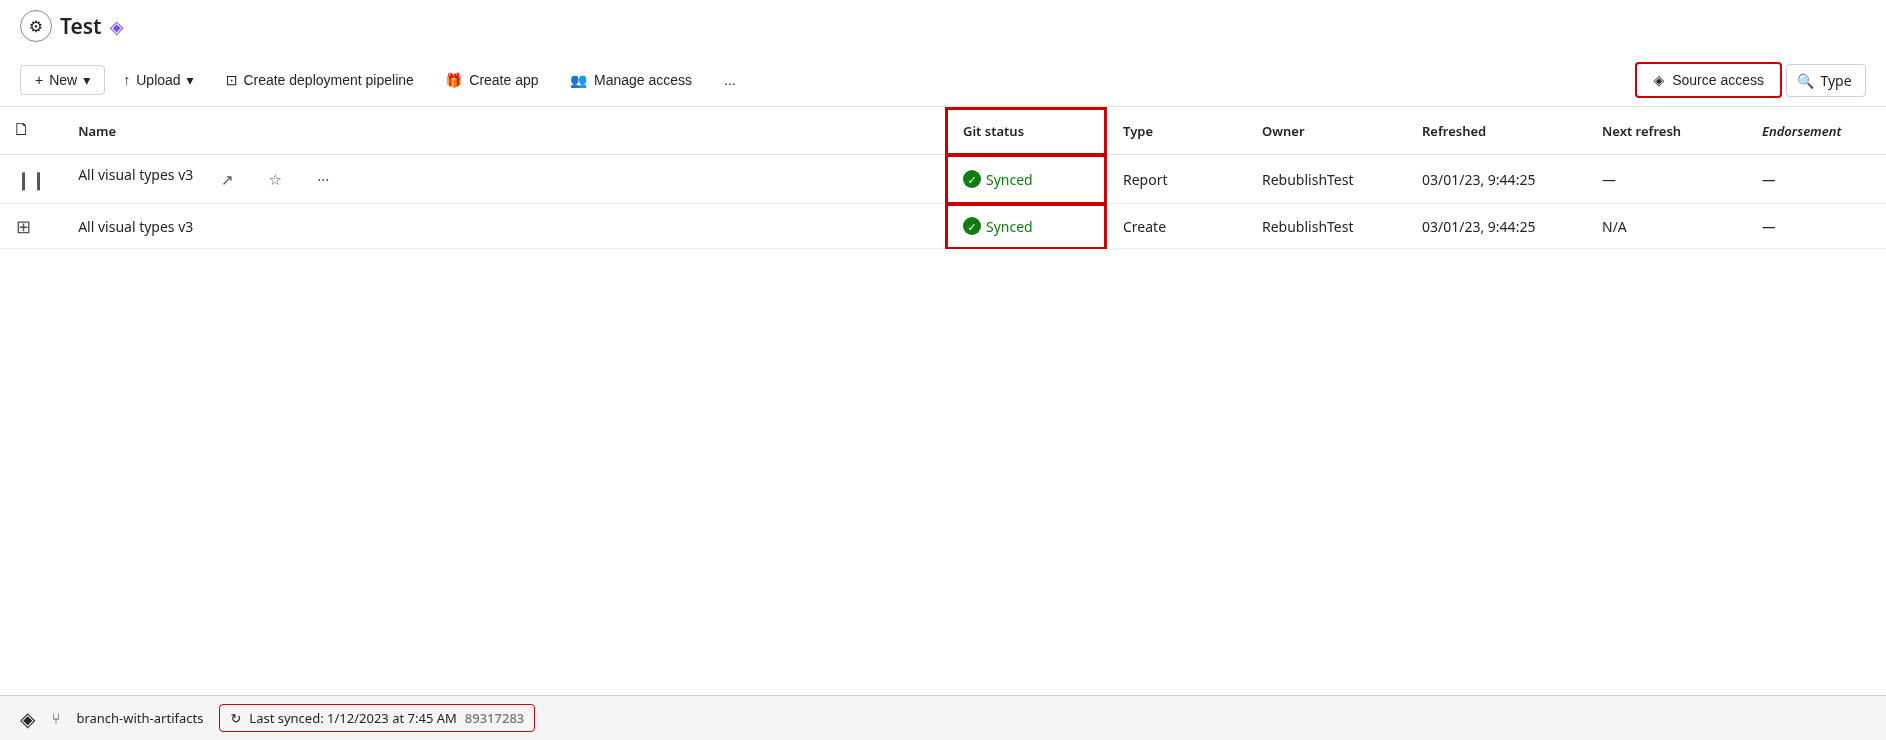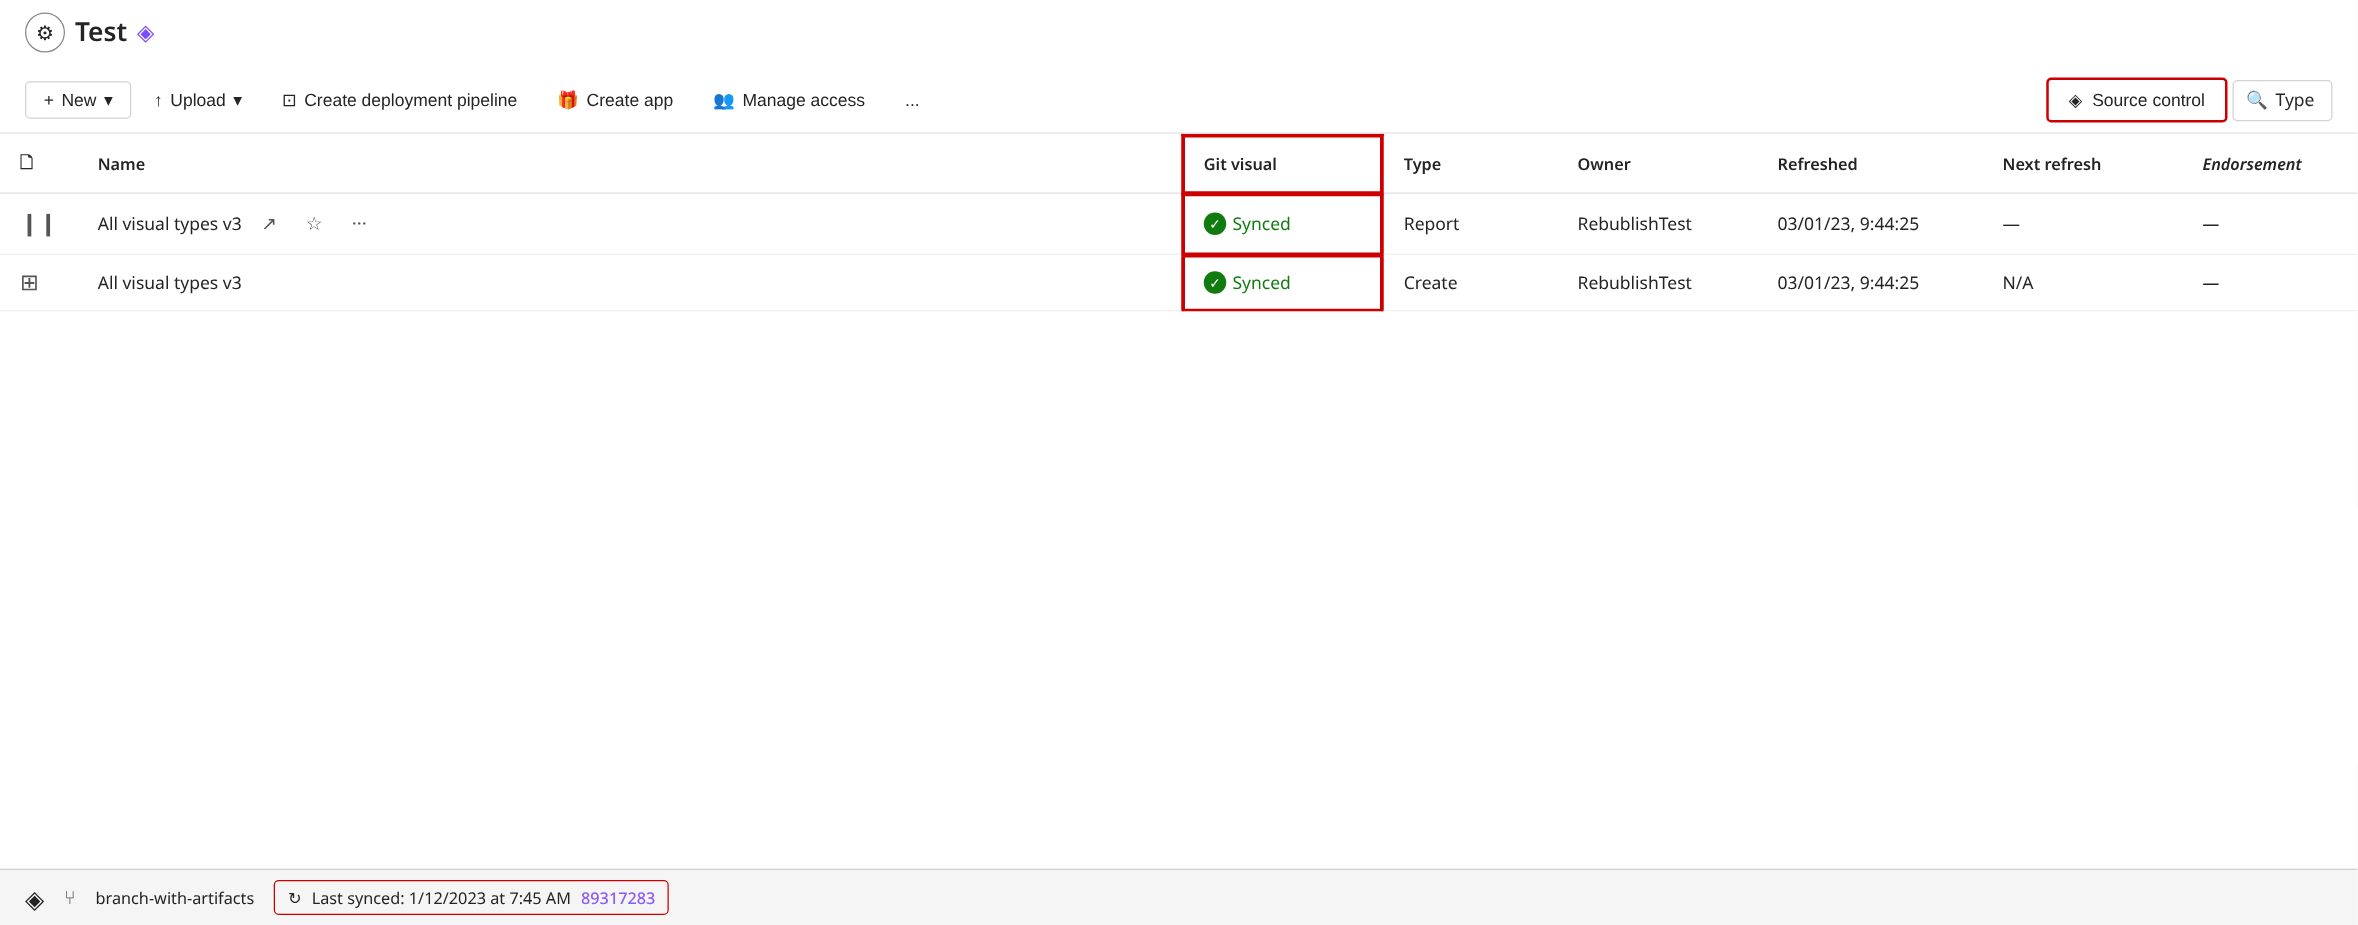--- a/index.html
+++ b/index.html
@@ -168,22 +168,21 @@
       border-radius: 50%;
       display: flex;
       align-items: center;
       justify-content: center;
       color: white;
       font-size: 11px;
     }
 
     .item-actions {
       display: flex;
-      align-items: center;
-      gap: 8px;
+      gap: 20px;
     }
 
     .action-icon {
       width: 28px;
       height: 28px;
       display: flex;
       align-items: center;
       justify-content: center;
       border-radius: 4px;
       cursor: pointer;
@@ -208,21 +207,21 @@
     .status-bar-highlight {
       display: flex;
       align-items: center;
       gap: 8px;
       border: 1.5px solid #cc0000;
       padding: 4px 10px;
       border-radius: 4px;
     }
 
     .commit-hash {
-      color: #8b5cf6;
+      color: #737373;
       font-weight: 500;
     }
 
     .git-col-highlight {
       outline: 2px solid #cc0000;
       outline-offset: -2px;
     }
   </style>
 </head>
 <body>
@@ -265,39 +264,39 @@
     </button>
 
     <button class="toolbar-btn ghost">
       <span>...</span>
     </button>
 
     <div class="toolbar-spacer"></div>
 
     <button class="source-control-btn">
       <span>◈</span>
-      <span>Source control</span>
+      <span>Source access</span>
     </button>
 
     <div class="filter-area">
       <span>🔍</span>
       <span>Type</span>
     </div>
   </div>
 </div>
 
 <div class="main-content">
   <table class="items-table">
     <thead>
       <tr>
         <th class="col-icon">
           <span>🗋</span>
         </th>
         <th class="col-name">Name</th>
-        <th class="col-git git-col-highlight">Git visual</th>
+        <th class="col-git git-col-highlight">Git status</th>
         <th class="col-type">Type</th>
         <th class="col-owner">Owner</th>
         <th class="col-refreshed">Refreshed</th>
         <th class="col-nextrefresh">Next refresh</th>
         <th class="col-endorsement">Endorsement</th>
       </tr>
     </thead>
     <tbody>
 
       <tr>

